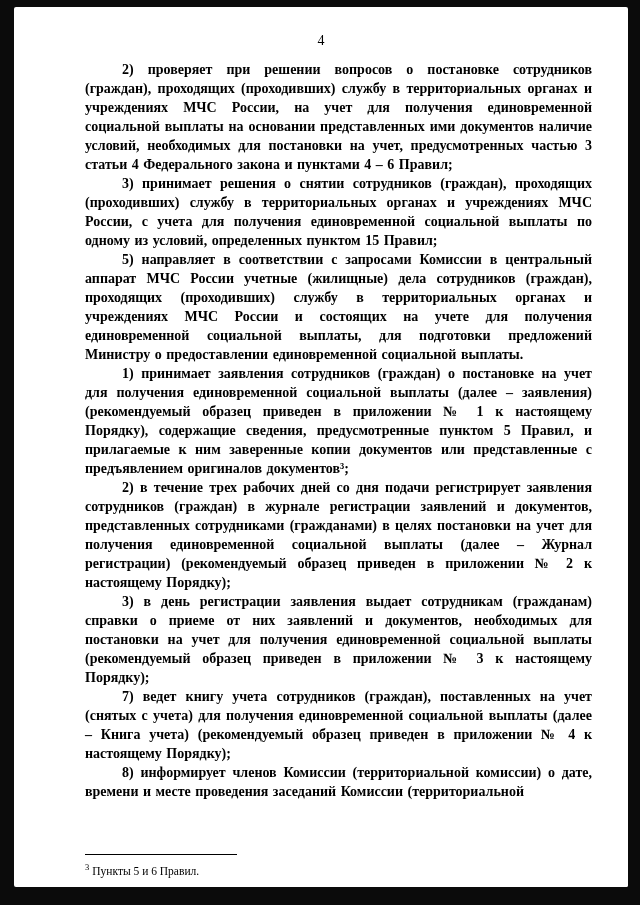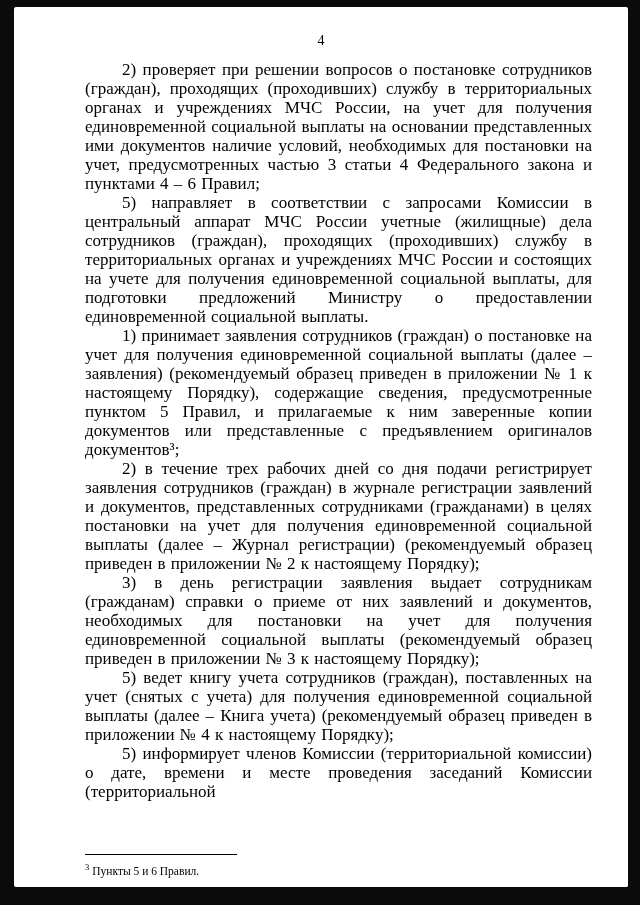--- a/index.html
+++ b/index.html
@@ -27,23 +27,24 @@
   .page-number {
     text-align: center;
     font-size: 14px;
     padding-top: 26px;
     flex: 0 0 auto;
   }
   .content {
     flex: 0 0 auto;
     margin: 11px 35px 0 71px;
     width: 507px;
-    font-size: 17px;
+    font-size: 14px;
     line-height: 19px;
     text-align: justify;
+    font-weight: bold;
   }
   .content p {
     margin: 0;
     text-indent: 37px;
     word-spacing: 1px;
   }
   .footnote {
     margin-top: auto;
     flex: 0 0 auto;
     margin-left: 71px;
@@ -67,26 +68,27 @@
 </style>
 </head>
 <body>
 
 <div class="scan-frame">
 
   <div class="page-number">4</div>
 
   <div class="content">
     <p>2) проверяет при решении вопросов о постановке сотрудников (граждан), проходящих (проходивших) службу в территориальных органах и учреждениях МЧС России, на учет для получения единовременной социальной выплаты на основании представленных ими документов наличие условий, необходимых для постановки на учет, предусмотренных частью 3 статьи 4 Федерального закона и пунктами 4 – 6 Правил;</p>
+    <p>3) принимает решения о снятии сотрудников (граждан), проходящих (проходивших) службу в территориальных органах и учреждениях МЧС России, с учета для получения единовременной социальной выплаты по одному из условий, определенных пунктом 15 Правил;</p>
     <p>5) направляет в соответствии с запросами Комиссии в центральный аппарат МЧС России учетные (жилищные) дела сотрудников (граждан), проходящих (проходивших) службу в территориальных органах и учреждениях МЧС России и состоящих на учете для получения единовременной социальной выплаты, для подготовки предложений Министру о предоставлении единовременной социальной выплаты.</p>
     <p>1) принимает заявления сотрудников (граждан) о постановке на учет для получения единовременной социальной выплаты (далее – заявления) (рекомендуемый образец приведен в приложении № 1 к настоящему Порядку), содержащие сведения, предусмотренные пунктом 5 Правил, и прилагаемые к ним заверенные копии документов или представленные с предъявлением оригиналов документов³;</p>
     <p>2) в течение трех рабочих дней со дня подачи регистрирует заявления сотрудников (граждан) в журнале регистрации заявлений и документов, представленных сотрудниками (гражданами) в целях постановки на учет для получения единовременной социальной выплаты (далее – Журнал регистрации) (рекомендуемый образец приведен в приложении № 2 к настоящему Порядку);</p>
     <p>3) в день регистрации заявления выдает сотрудникам (гражданам) справки о приеме от них заявлений и документов, необходимых для постановки на учет для получения единовременной социальной выплаты (рекомендуемый образец приведен в приложении № 3 к настоящему Порядку);</p>
-    <p>5) ведет книгу учета сотрудников (граждан), поставленных на учет (снятых с учета) для получения единовременной социальной выплаты (далее – Книга учета) (рекомендуемый образец приведен в приложении № 4 к настоящему Порядку);</p>
-    <p>5) информирует членов Комиссии (территориальной комиссии) о дате, времени и месте проведения заседаний Комиссии (территориальной</p>
+    <p>7) ведет книгу учета сотрудников (граждан), поставленных на учет (снятых с учета) для получения единовременной социальной выплаты (далее – Книга учета) (рекомендуемый образец приведен в приложении № 4 к настоящему Порядку);</p>
+    <p>8) информирует членов Комиссии (территориальной комиссии) о дате, времени и месте проведения заседаний Комиссии (территориальной</p>
   </div>
 
   <div class="footnote">
     <div class="footnote-rule"></div>
     <div class="footnote-line">
       <sup>3</sup><span>Пункты 5 и 6 Правил.</span>
     </div>
   </div>
 
 </div>

